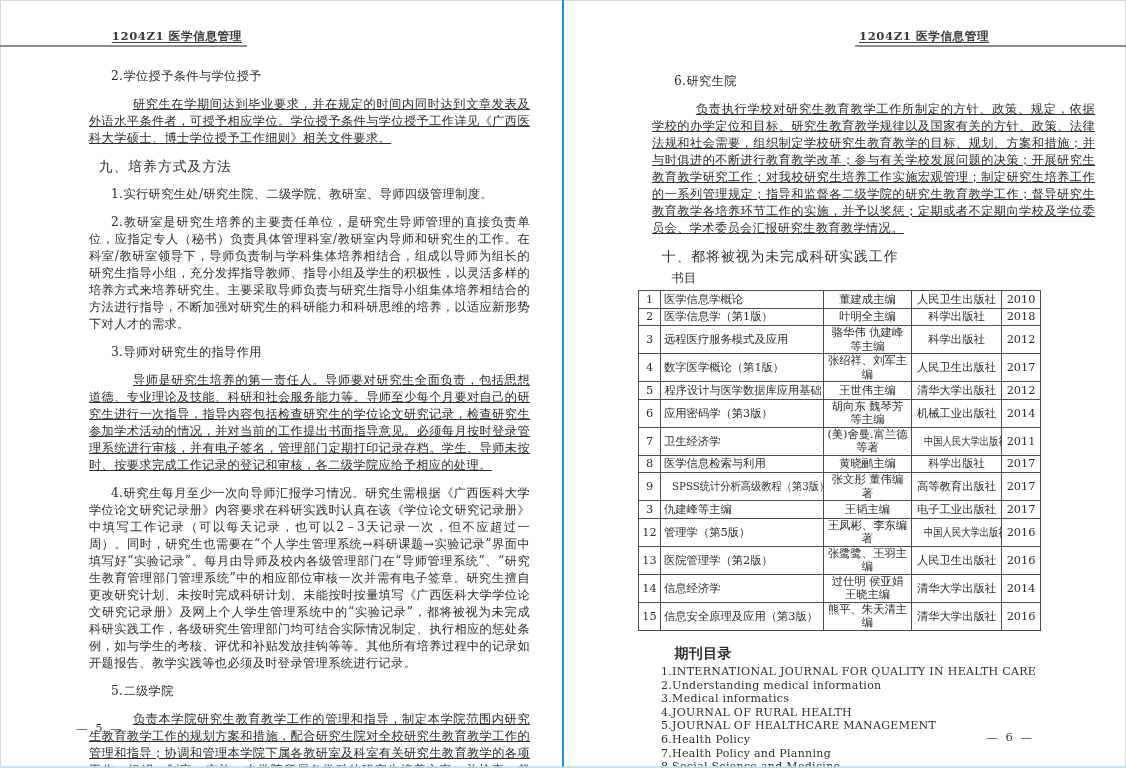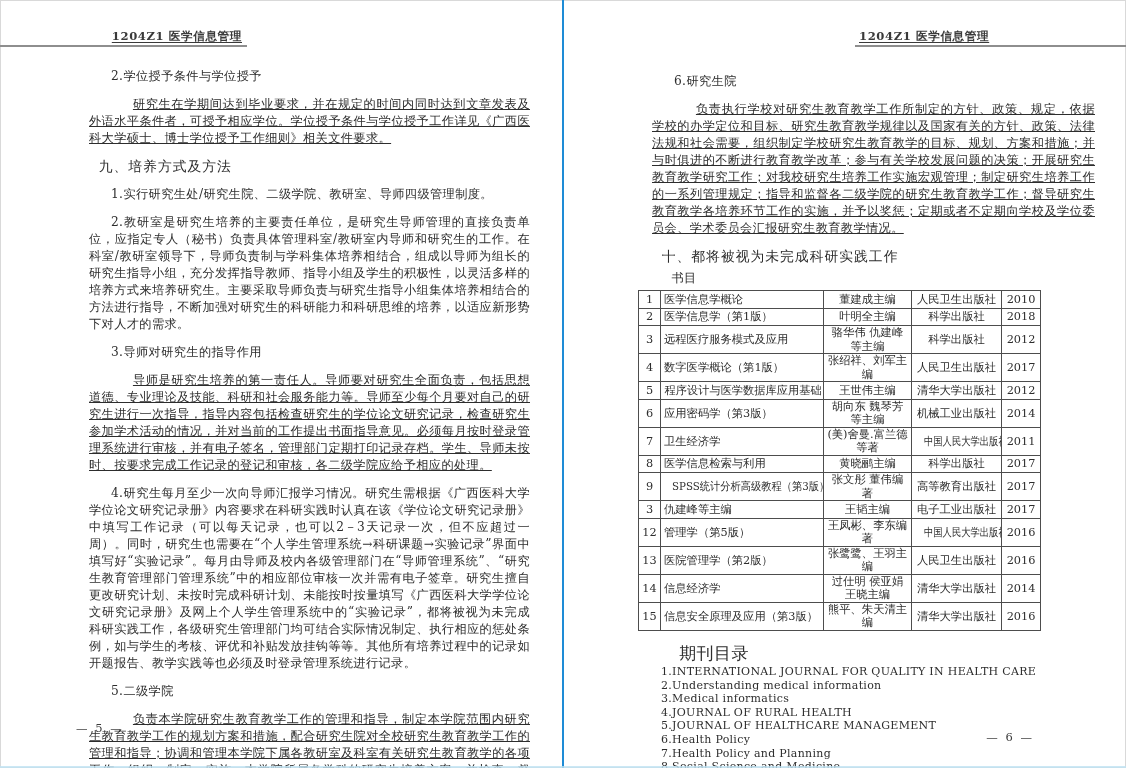--- a/index.html
+++ b/index.html
@@ -43,21 +43,21 @@
   .content-left  { top:57px; left:78px; width:463px; }
   .content-right { top:62px; left:77px; width:465px; }
   p { margin:11px; }
   .ind-sub  { text-indent:1.8em; }
   .ind-para { text-indent:3.6em;text-decoration:underline; }
   .sec-title {
     font-weight:normal; font-size:13.8px; letter-spacing:1px;
     margin:11px 0 5px; text-indent:1.5em;
   }
   .label-line { text-indent:1.6em; margin-top:5px; margin-bottom:3px; }
-  .label-bold { font-weight:normal; font-size:17px; }
+  .label-bold { font-weight:bold; font-size:14px; }
   
   table.books {
     border-collapse:collapse; table-layout:fixed;
     width:402px; margin-left:-3px; margin-top:3px;
     font-size:11.3px; letter-spacing:0;
   }
   table.books td {
     border:1px solid #4d4d4d; padding:0 3px; height:16.6px;
     text-align:center; line-height:13.5px; overflow:hidden;
     white-space:nowrap;

